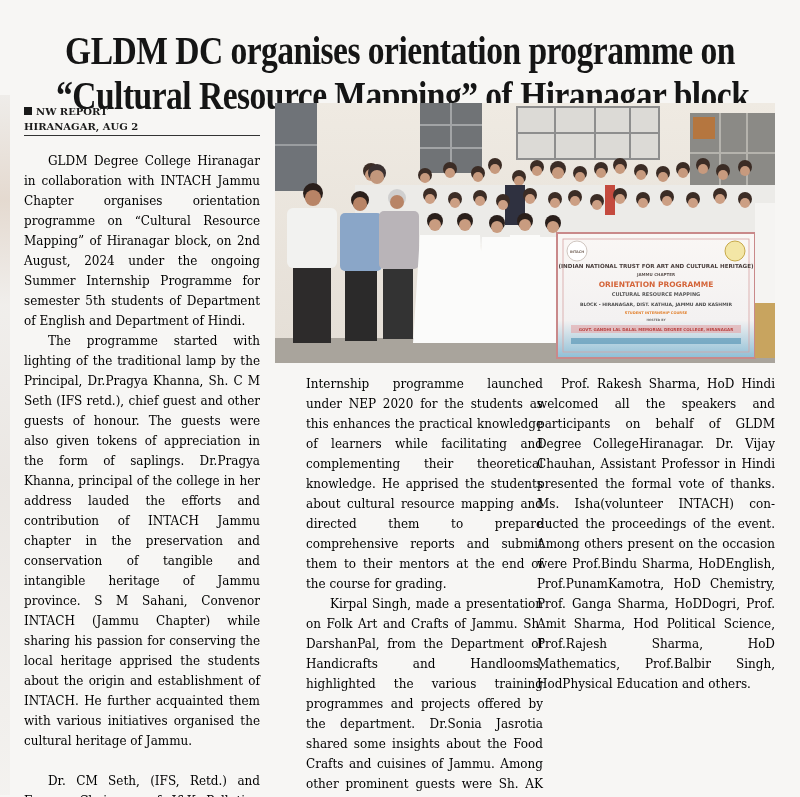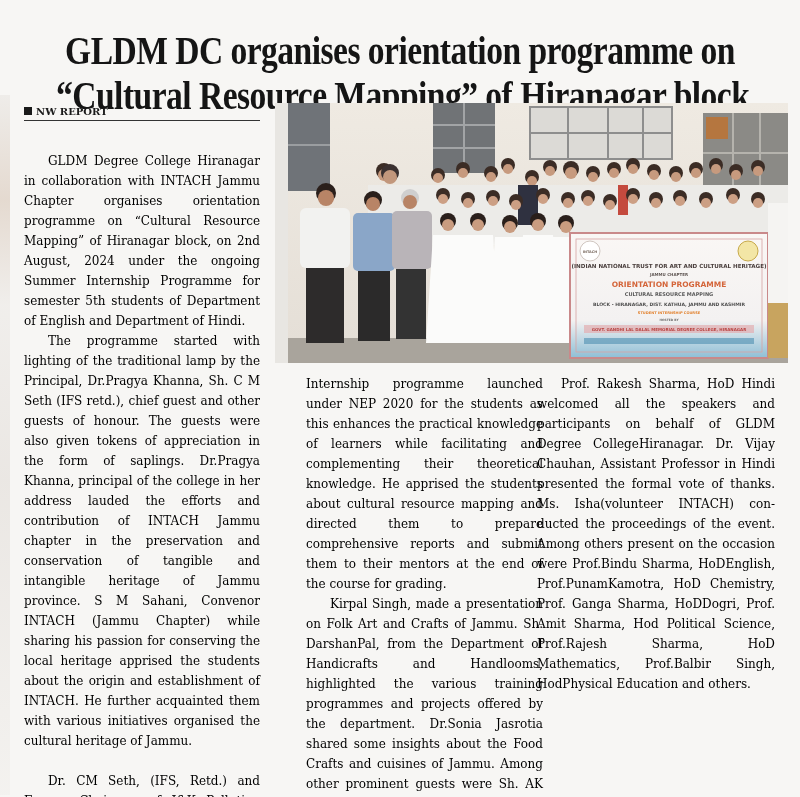--- a/index.html
+++ b/index.html
@@ -46,37 +46,38 @@
       color: #000000;
       hyphens: manual;
     }
     .col p { margin: 0; text-indent: 24px; }
     .col p.noindent { text-indent: 0; }
     #col1 { left: 24px; top: 151px; width: 236px; }
     #col2 { left: 280px; top: 374px; width: 237px; margin-left: 26px; }
     #col3 { left: 537px; top: 374px; width: 238px; }
     .photo {
       position: absolute; left: 275px; top: 103px; width: 500px; height: 260px;
-      overflow: hidden; background: #e8e6e2; padding-left: 13px;
+      overflow: hidden; background: #e8e6e2;
     }
     .photo svg { display: block; }
     .banner-text { font-family: "DejaVu Sans", sans-serif; font-weight: bold; }
   </style>
 </head>
 <body>
 
 <div class="left-strip"></div>
 
 <h1 class="headline">
   <div>GLDM DC organises orientation programme on</div>
   <div>“Cultural Resource Mapping” of Hiranagar block</div>
 </h1>
 
 <div class="dateline">
   <div><span class="sq"></span><span>NW REPORT</span></div>
+  <div>HIRANAGAR, AUG 2</div>
 </div>
 
 <div class="col" id="col1">
   <p>GLDM Degree College Hiranagar in collaboration with INTACH Jammu Chapter organ­ises orientation programme on “Cultural Resource Mapping” of Hiranagar block, on 2nd August, 2024 under the ongoing Summer Internship Programme for semester 5th students of Department of English and Department of Hindi.</p>
   <p>The programme started with lighting of the traditional lamp by the Principal, Dr.Pragya Khanna, Sh. C M Seth (IFS retd.), chief guest and other guests of honour. The guests were also given tokens of appre­ciation in the form of saplings. Dr.Pragya Khanna, principal of the college in her address lauded the efforts and contribution of INTACH Jammu chapter in the preservation and conservation of tangible and intangible heritage of Jammu province. S M Sahani, Convenor INTACH (Jammu Chapter) while sharing his pas­sion for conserving the local her­itage apprised the students about the origin and establish­ment of INTACH. He further acquainted them with various initiatives organised the cultural heritage of Jammu.</p>
   <p style="text-align-last: justify; margin-top: 20px;">Dr. CM Seth, (IFS, Retd.) and Former Chairman of J&amp;K Pollution Control Board spoke about the importance of</p>
 </div>
 
 <div class="photo">
   <svg width="500" height="260" viewBox="0 0 500 260">

